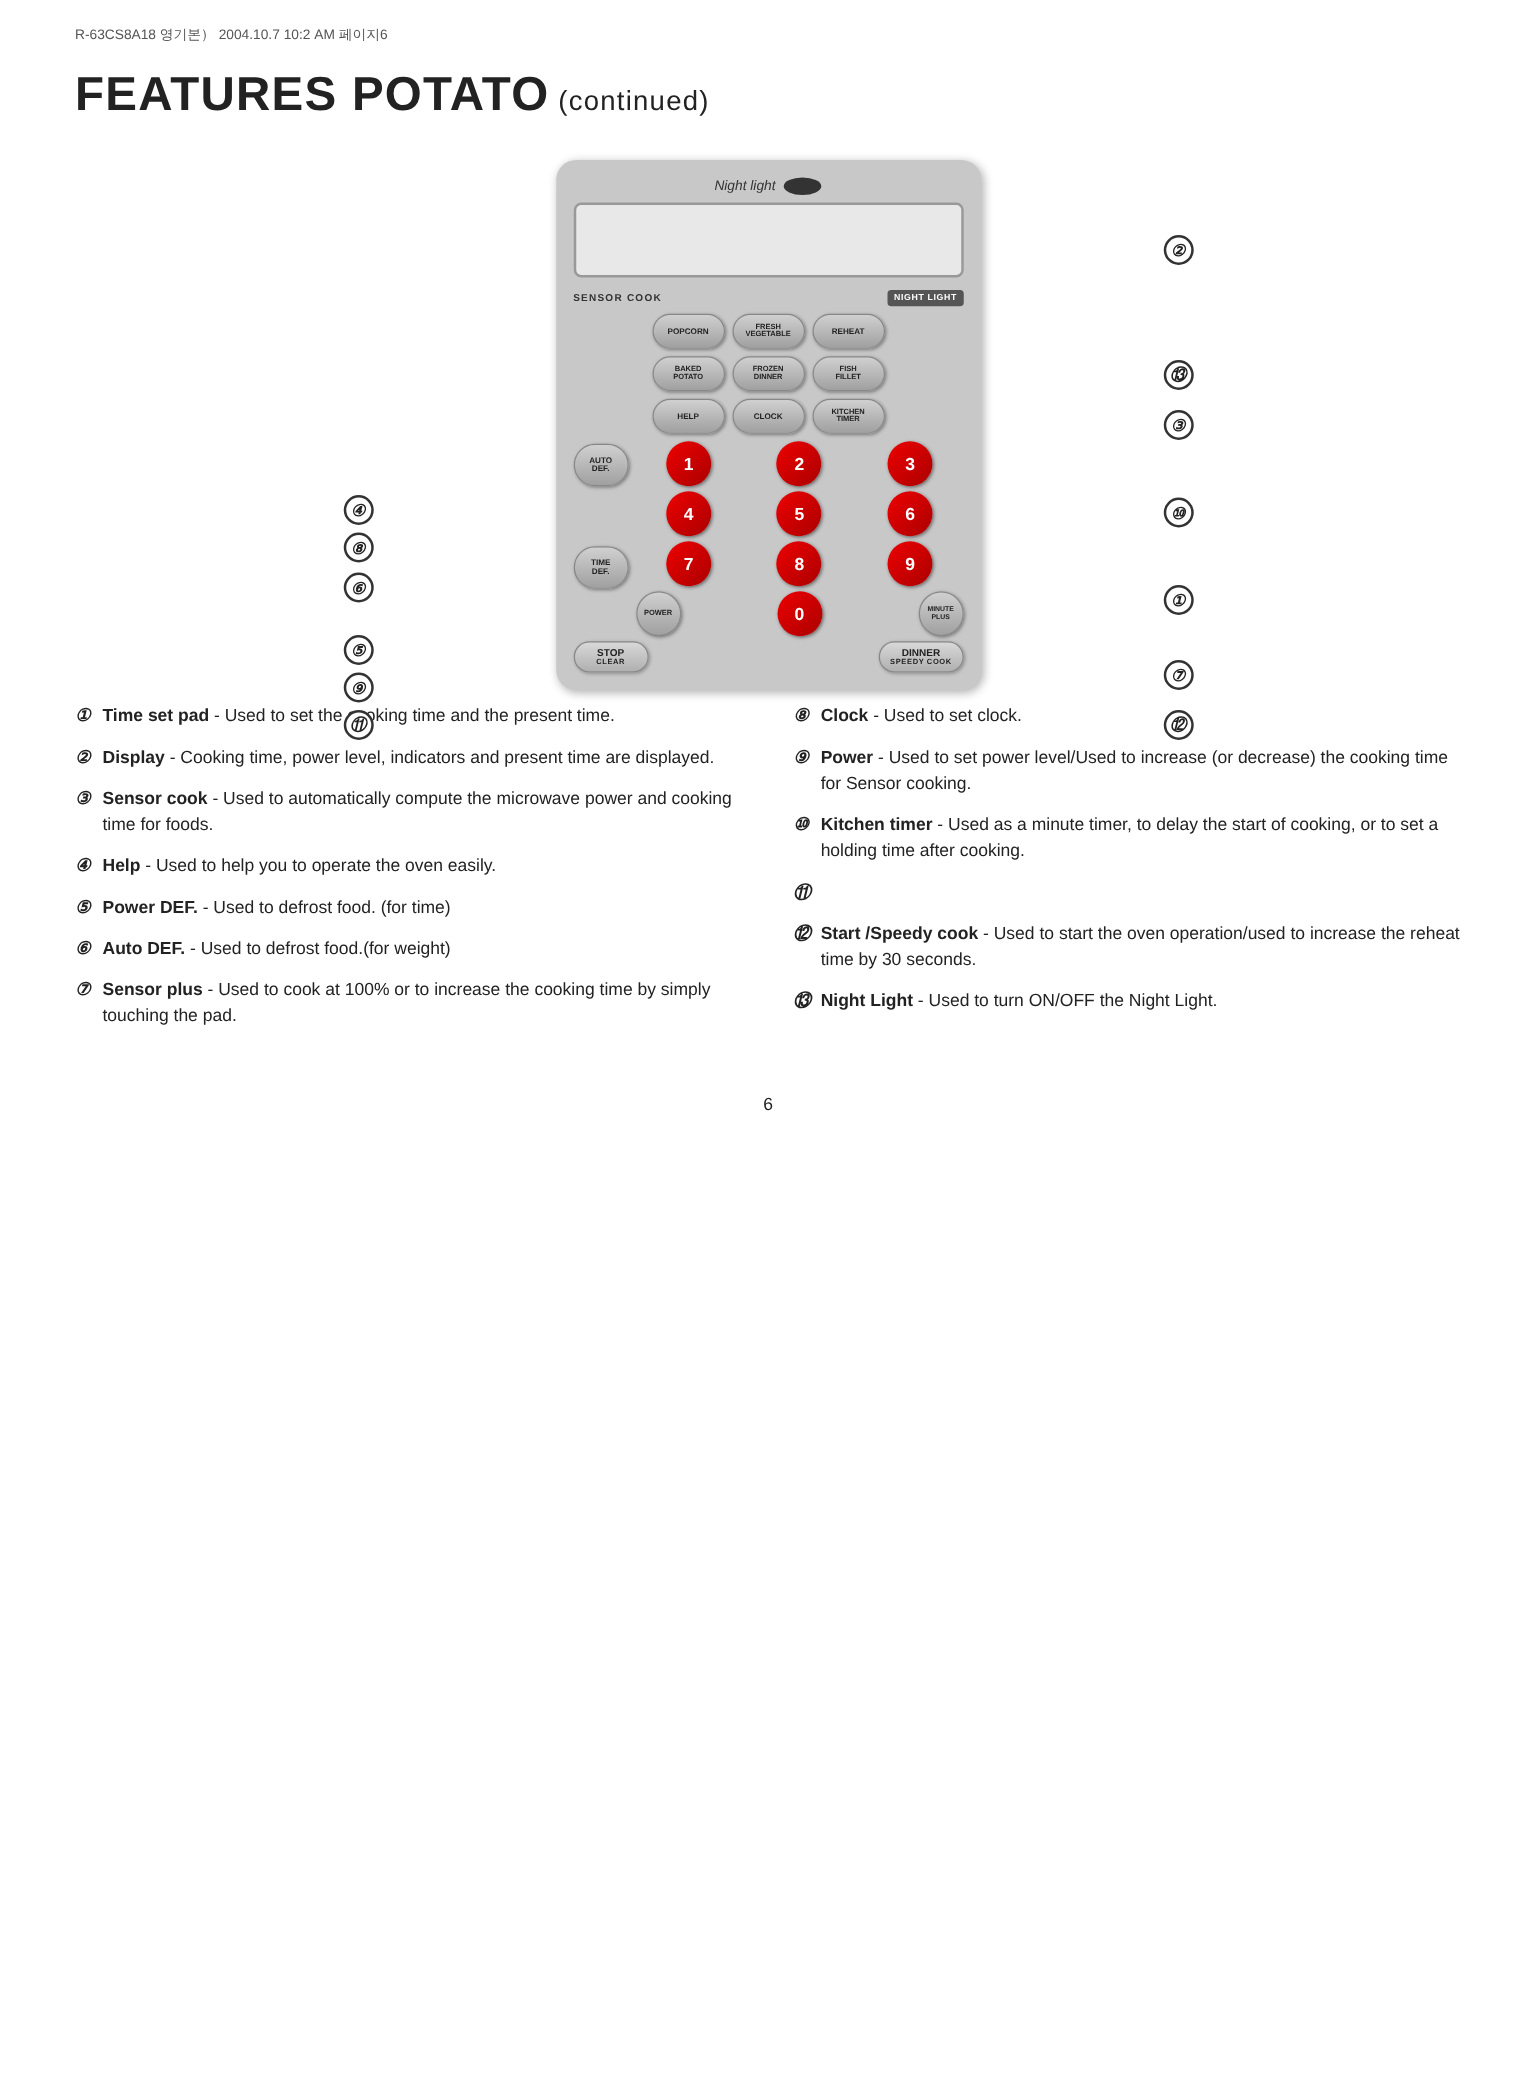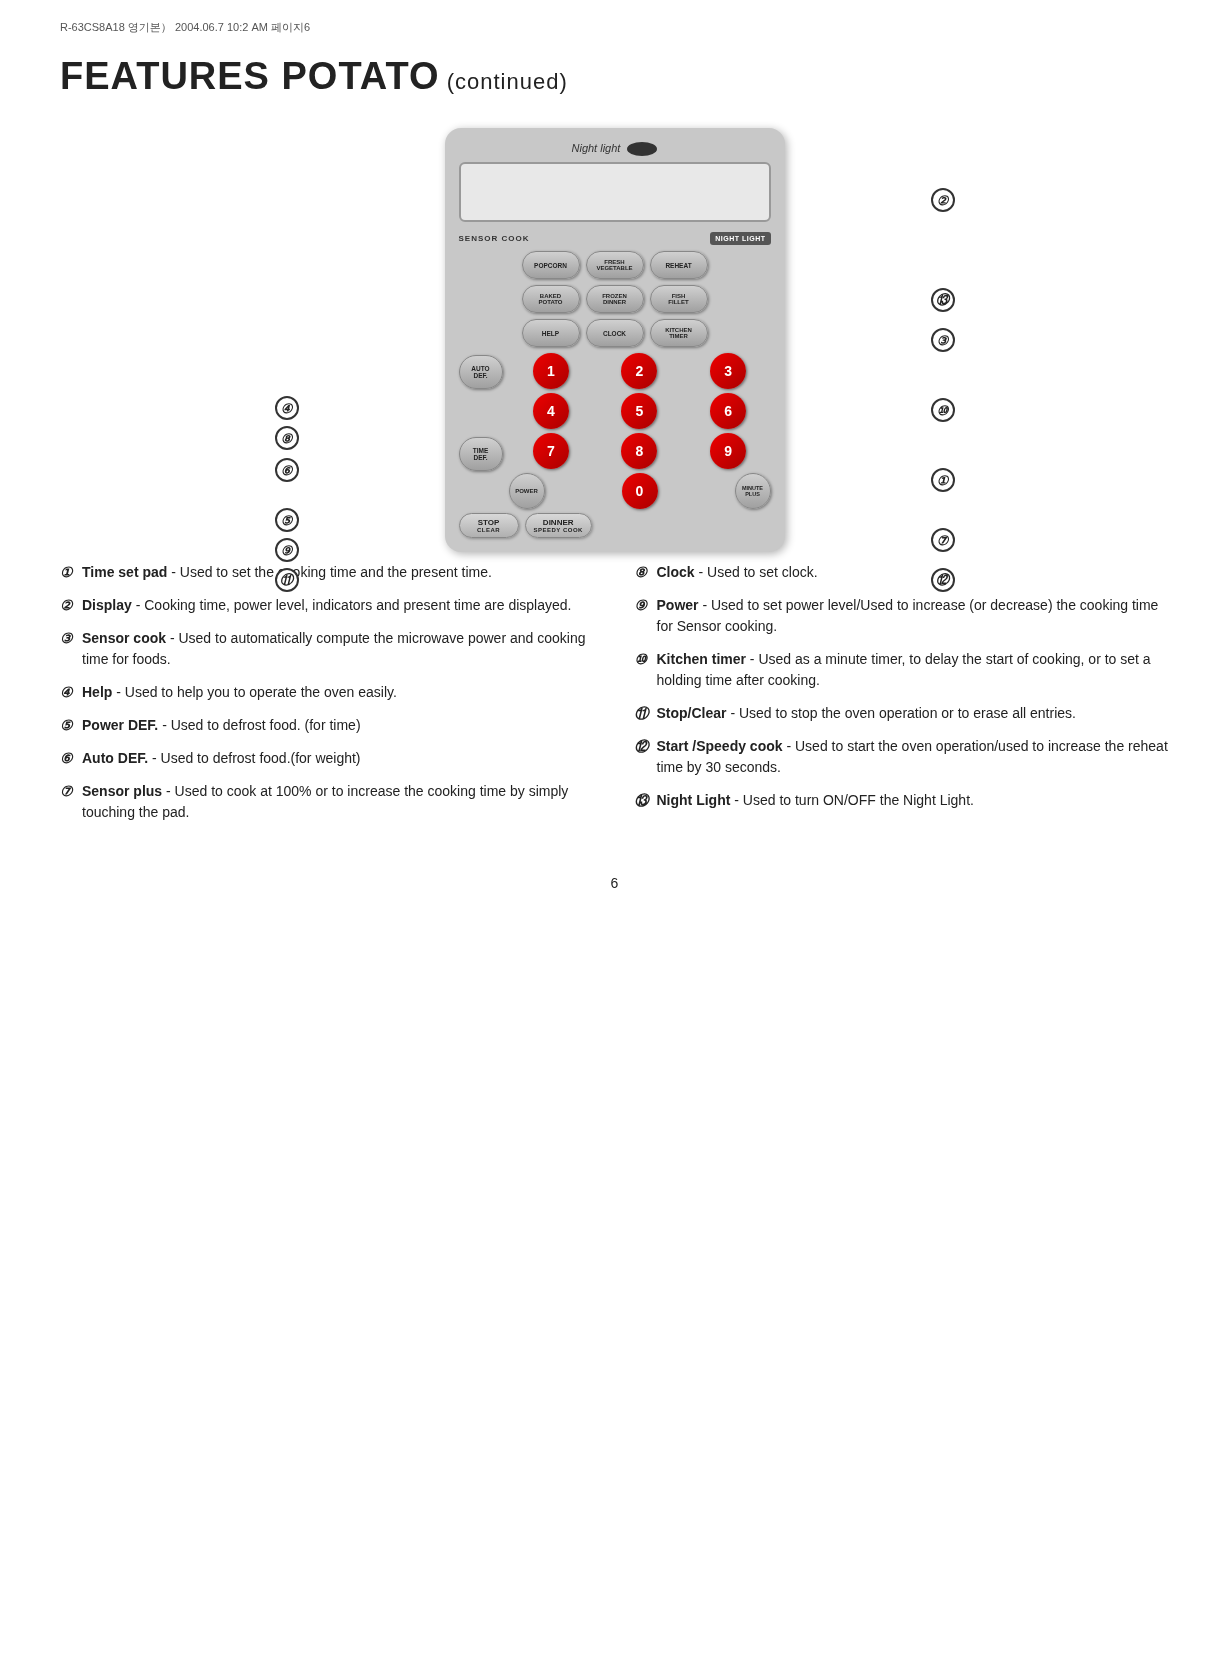--- a/index.html
+++ b/index.html
@@ -122,21 +122,21 @@
       justify-content: center;
       margin: auto;
       cursor: pointer;
       box-shadow: 1px 1px 3px rgba(0,0,0,0.5);
     }
 
     
     .action-row {
       display: flex;
       gap: 6px;
-      justify-content: flex-start;
+      justify-content: space-between;
       margin-top: 4px;
     }
     .action-btn {
       background: linear-gradient(180deg, #d8d8d8, #b0b0b0);
       border-radius: 14px;
       border: 1px solid #888;
       padding: 4px 8px;
       font-size: 7px;
       font-weight: bold;
       text-align: center;
@@ -205,21 +205,21 @@
 
     .panel-wrapper {
       display: flex;
       justify-content: center;
     }
   </style>
 </head>
 <body>
 
 <div class="header-bar">
-  <span>R-63CS8A18 영기본） 2004.06.7 10:2 AM 페이지6</span>
+  <span>R-63CS8A18 영기본） 2004.10.7 10:2 AM 페이지6</span>
 </div>
 
 <h1 class="page-title">
   <span>FEATURES POTATO</span><span class="sub"> (continued)</span>
 </h1>
 
 <div class="diagram-wrapper">
   <div class="panel-wrapper">
 
     <div class="callout" style="right: 10px; top: 60px;">②</div>
@@ -373,21 +373,20 @@
     <div class="desc-item">
       <span class="desc-num">⑨</span>
       <span class="desc-text"><strong>Power</strong> - Used to set power level/Used to increase (or decrease) the cooking time for Sensor cooking.</span>
     </div>
     <div class="desc-item">
       <span class="desc-num">⑩</span>
       <span class="desc-text"><strong>Kitchen timer</strong> - Used as a minute timer, to delay the start of cooking, or to set a holding time after cooking.</span>
     </div>
     <div class="desc-item">
       <span class="desc-num">⑪</span>
-      <span class="desc-text"><strong>Stop/Clear</strong> - Used to stop the oven operation or to erase all entries.</span>
     </div>
     <div class="desc-item">
       <span class="desc-num">⑫</span>
       <span class="desc-text"><strong>Start /Speedy cook</strong> - Used to start the oven operation/used to increase the reheat time by 30 seconds.</span>
     </div>
     <div class="desc-item">
       <span class="desc-num">⑬</span>
       <span class="desc-text"><strong>Night Light</strong> - Used to turn ON/OFF the Night Light.</span>
     </div>
   </div>

